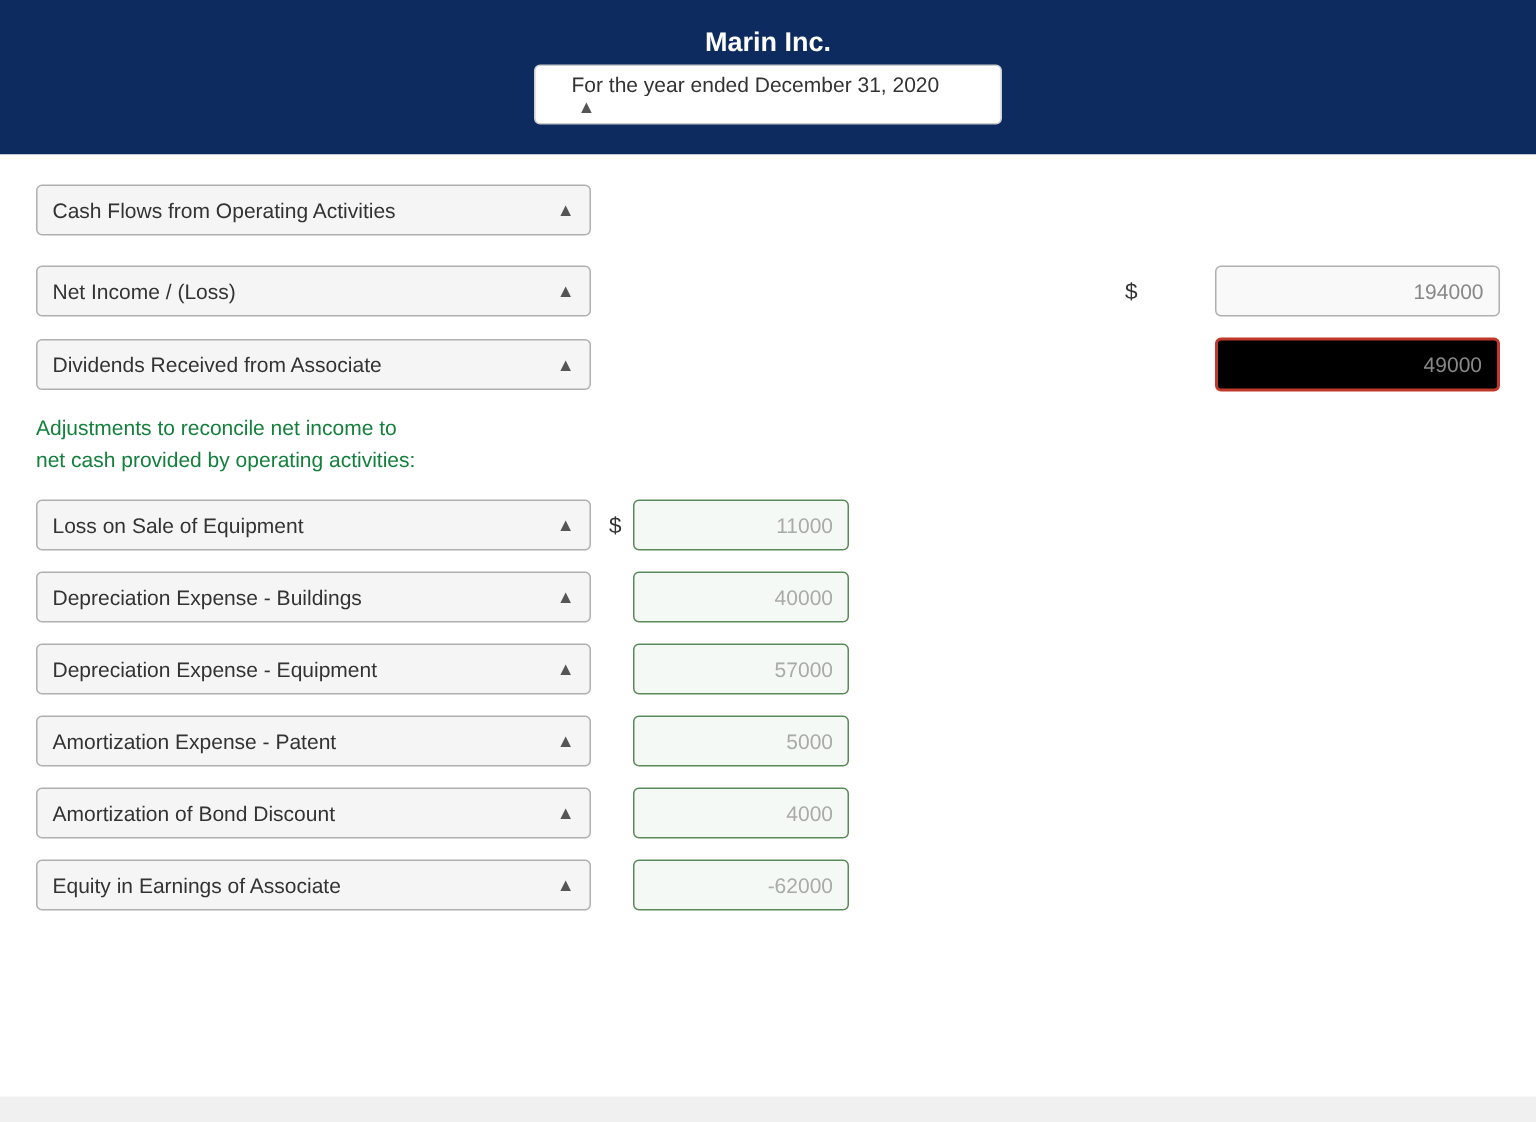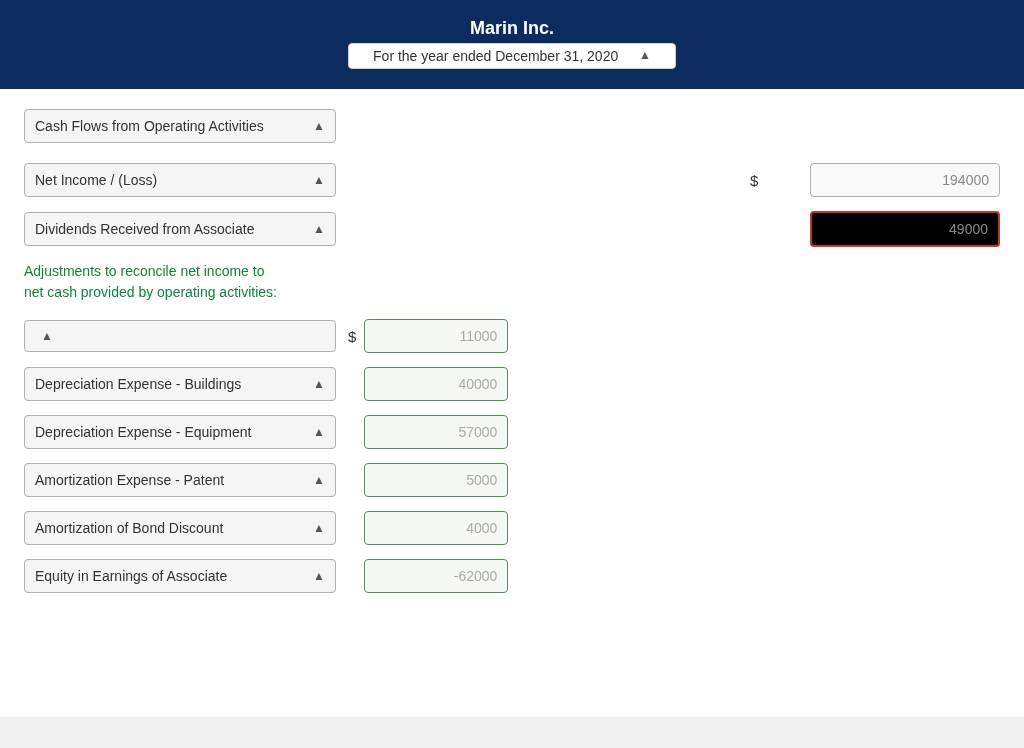--- a/index.html
+++ b/index.html
@@ -34,20 +34,21 @@
       margin-bottom: 12px;
     }
 
     .header-select-wrapper {
       display: inline-flex;
       align-items: flex-start;
       background: white;
       border: 1px solid #ccc;
       border-radius: 4px;
       padding: 4px 24px;
+      flex-direction: column;
     }
 
     .header-select {
       background: transparent;
       border: none;
       outline: none;
       font-size: 14px;
       color: #333;
       cursor: pointer;
       appearance: none;
@@ -72,21 +73,21 @@
       margin-bottom: 14px;
     }
 
     .select-box {
       display: flex;
       align-items: center;
       background: #f5f5f5;
       border: 1px solid #b0b0b0;
       border-radius: 4px;
       padding: 8px 10px;
-      width: 312px;
+      width: 370px;
       cursor: pointer;
       justify-content: space-between;
     }
 
     .select-box-label {
       font-size: 14px;
       color: #333;
       flex: 1;
     }
 
@@ -186,20 +187,21 @@
     <input class="value-input highlighted" type="text" value="49000" style="">
   </div>
 
   <div class="adjustments-text">
     <span>Adjustments to reconcile net income to</span><br>
     <span>net cash provided by operating activities:</span>
   </div>
 
   <div class="indent-row">
     <div class="select-box">
+      <span class="select-box-label">Loss on Sale of Equipment</span>
       <span class="select-box-arrow">▲</span>
     </div>
     <span style="font-size:15px;color:#333;margin:0 8px 0 12px;">$</span>
     <input class="value-input-small" type="text" value="11000" readonly="" style="">
   </div>
 
   <div class="indent-row">
     <div class="select-box">
       <span class="select-box-label">Depreciation Expense - Buildings</span>
       <span class="select-box-arrow">▲</span>

